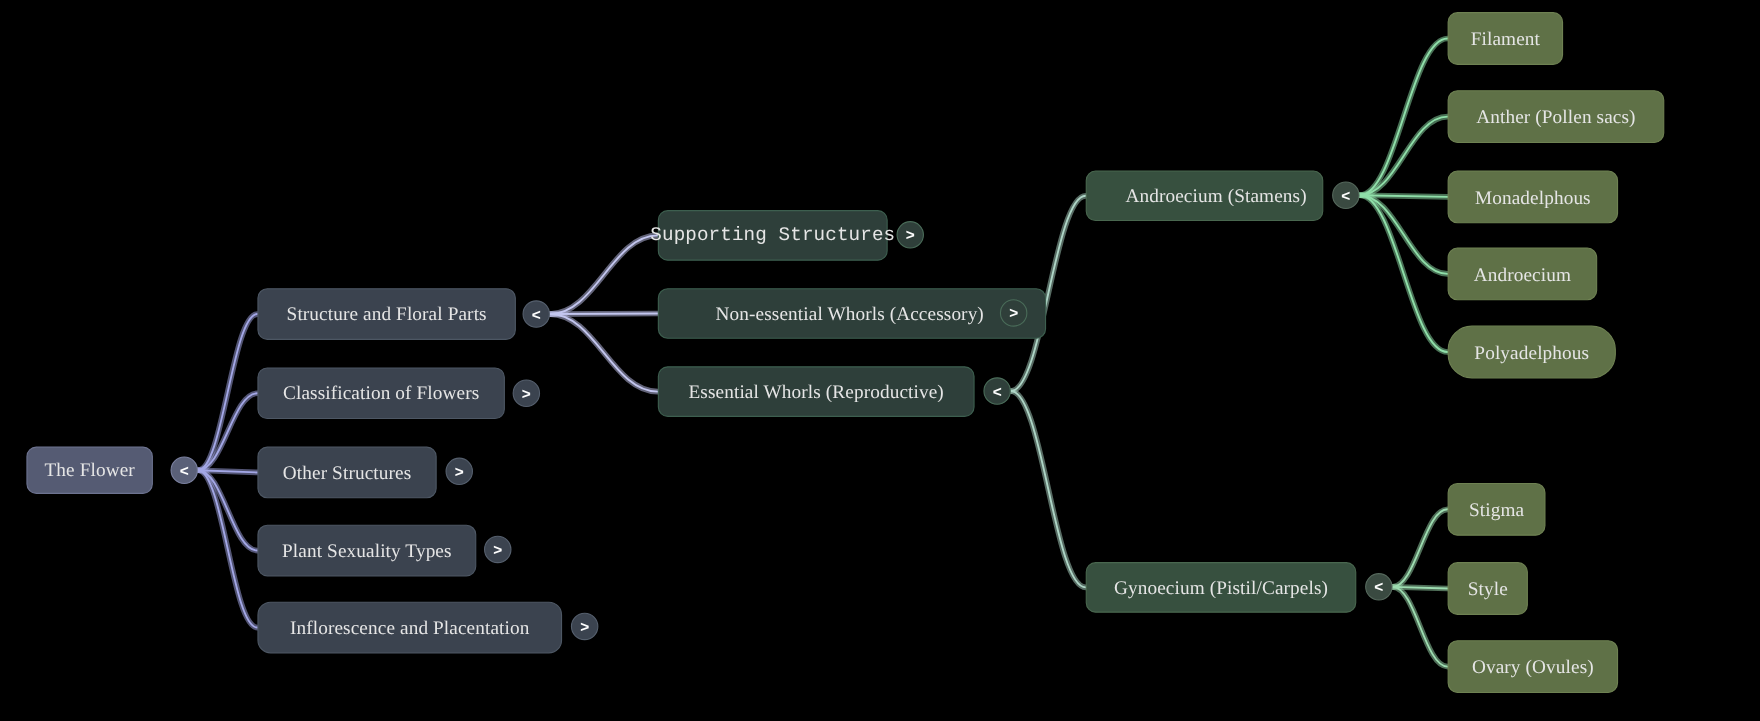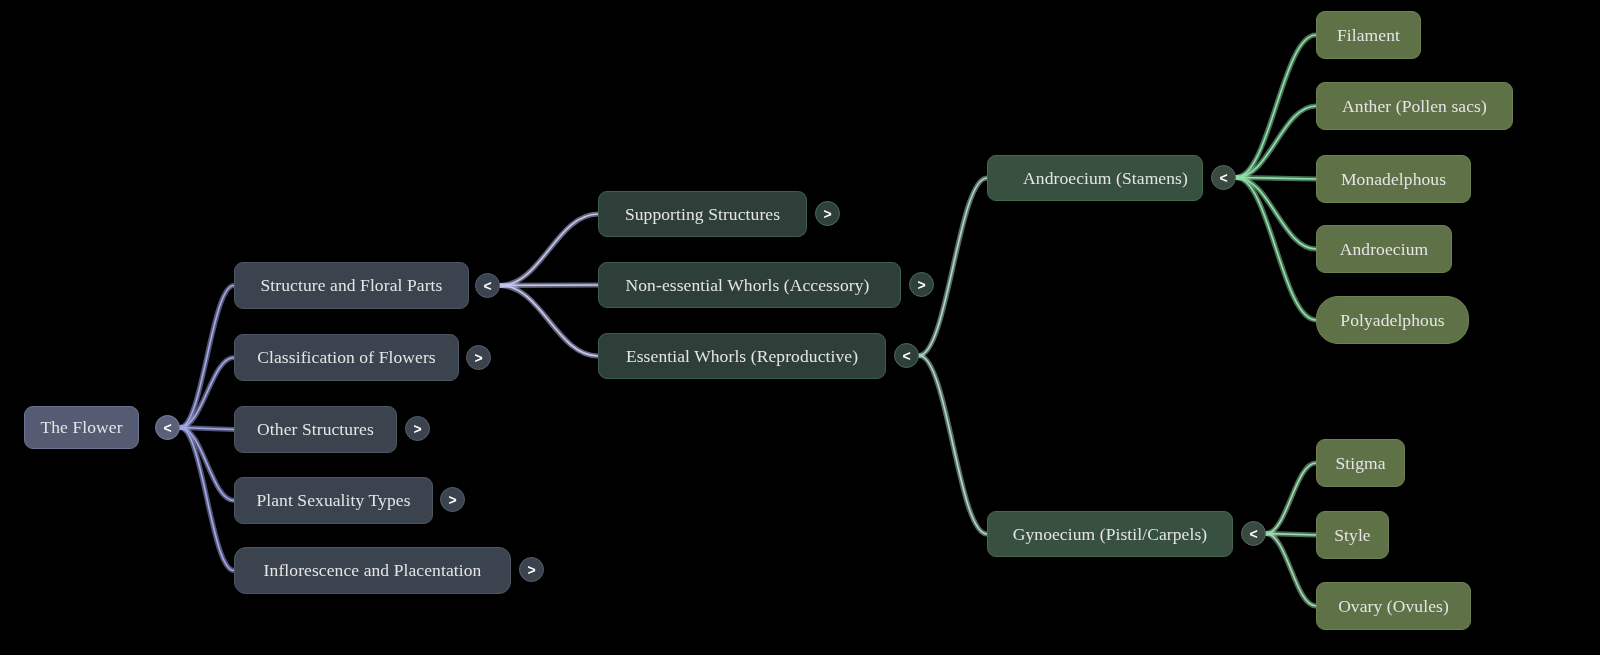--- a/index.html
+++ b/index.html
@@ -116,24 +116,24 @@
       </div>
       <div class="node d1" style="left: 234px; top: 406px; width: 163px; height: 47px;">
         <span>Other Structures</span>
       </div>
       <div class="node d1" style="left: 234px; top: 477px; width: 199px; height: 47px;">
         <span>Plant Sexuality Types</span>
       </div>
       <div class="node d1" style="left: 234px; top: 547px; width: 277px; height: 47px; border-radius: 12px;">
         <span>Inflorescence and Placentation</span>
       </div>
-      <div class="node d2" style="left: 598px; top: 191px; width: 209px; height: 46px;">
+      <div class="node d2" style="left: 598px; top: 191px; width: 209px; height: 46px; font-family: Liberation Mono, monospace;">
         <span>Supporting Structures</span>
       </div>
-      <div class="node d2" style="left: 598px; top: 262px; width: 303px; height: 46px; padding-left: 12px;">
+      <div class="node d2" style="left: 598px; top: 262px; width: 353px; height: 46px; padding-left: 12px;">
         <span>Non-essential Whorls (Accessory)</span>
       </div>
       <div class="node d2" style="left: 598px; top: 333px; width: 288px; height: 46px;">
         <span>Essential Whorls (Reproductive)</span>
       </div>
       <div class="node d3" style="left: 987px; top: 155px; width: 216px; height: 46px; padding-left: 37px;">
         <span>Androecium (Stamens)</span>
       </div>
       <div class="node d3" style="left: 987px; top: 511px; width: 246px; height: 46px;">
         <span>Gynoecium (Pistil/Carpels)</span>

